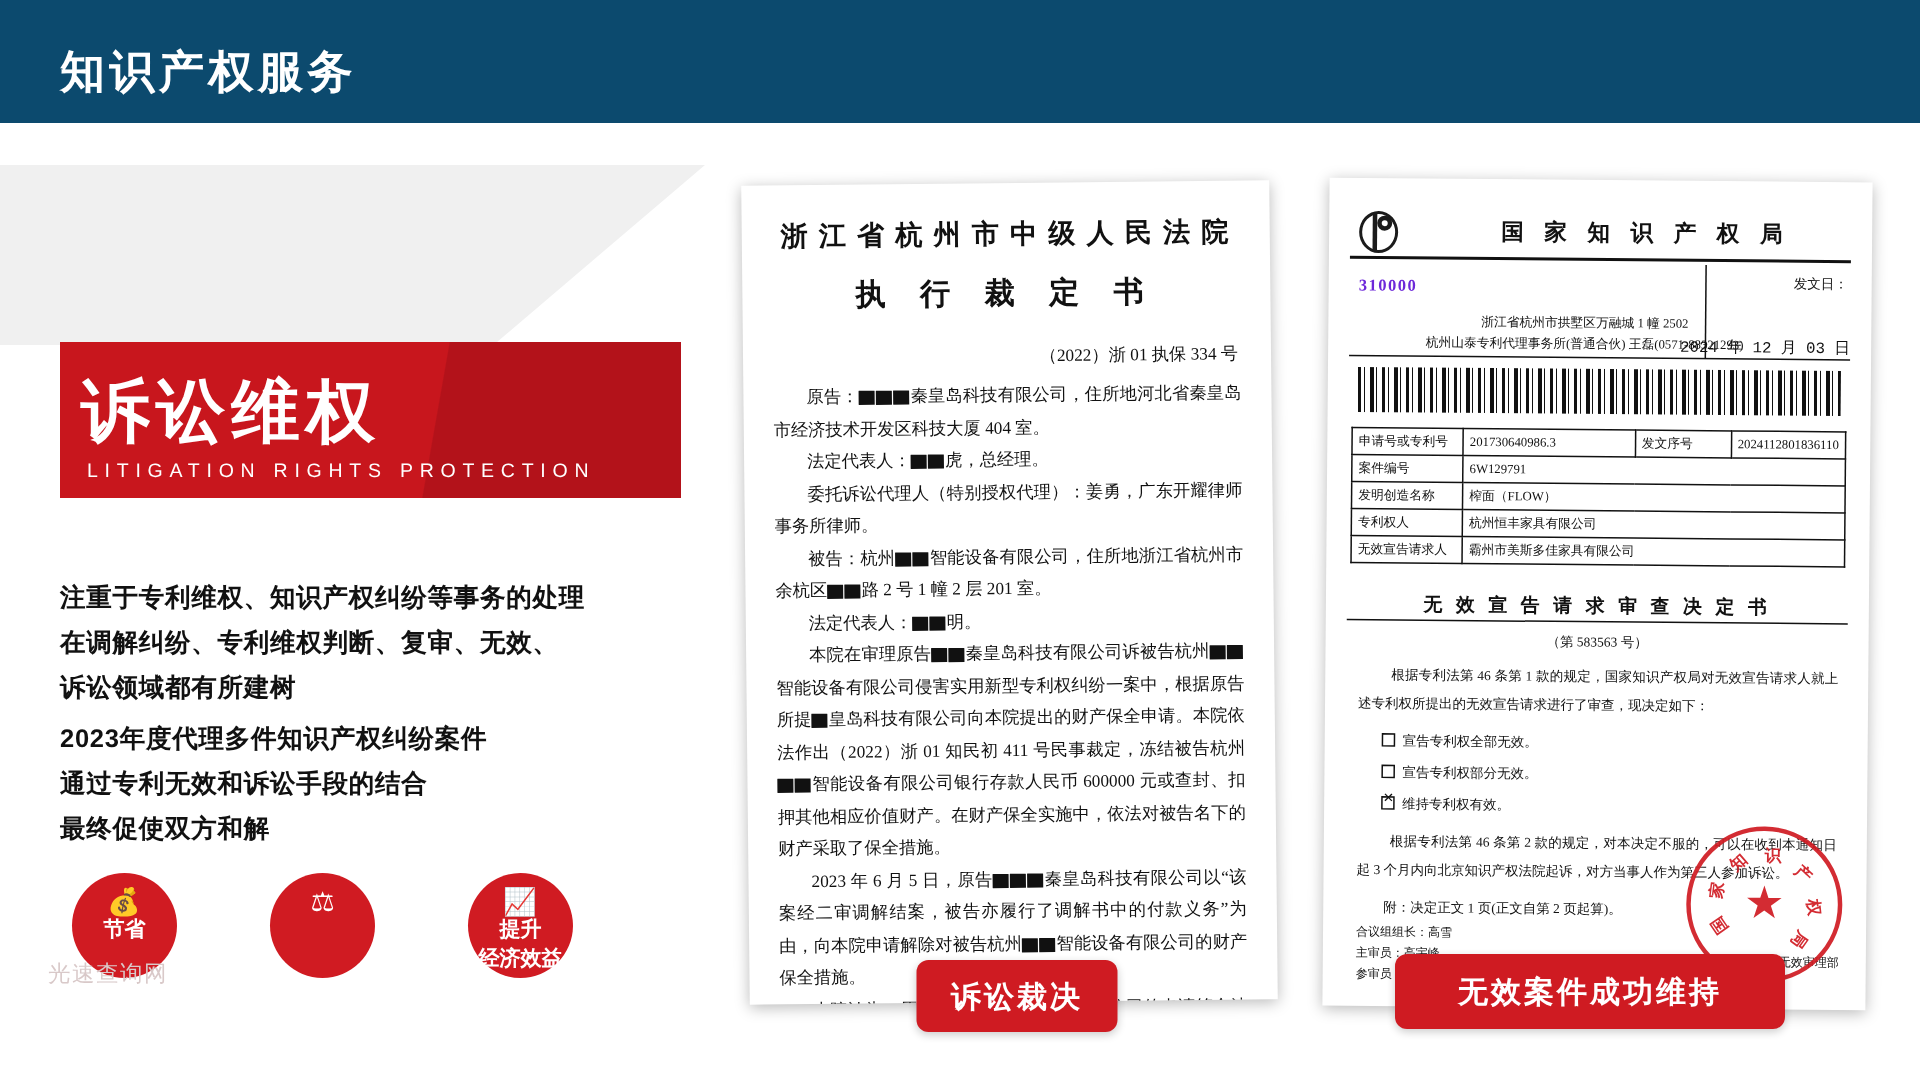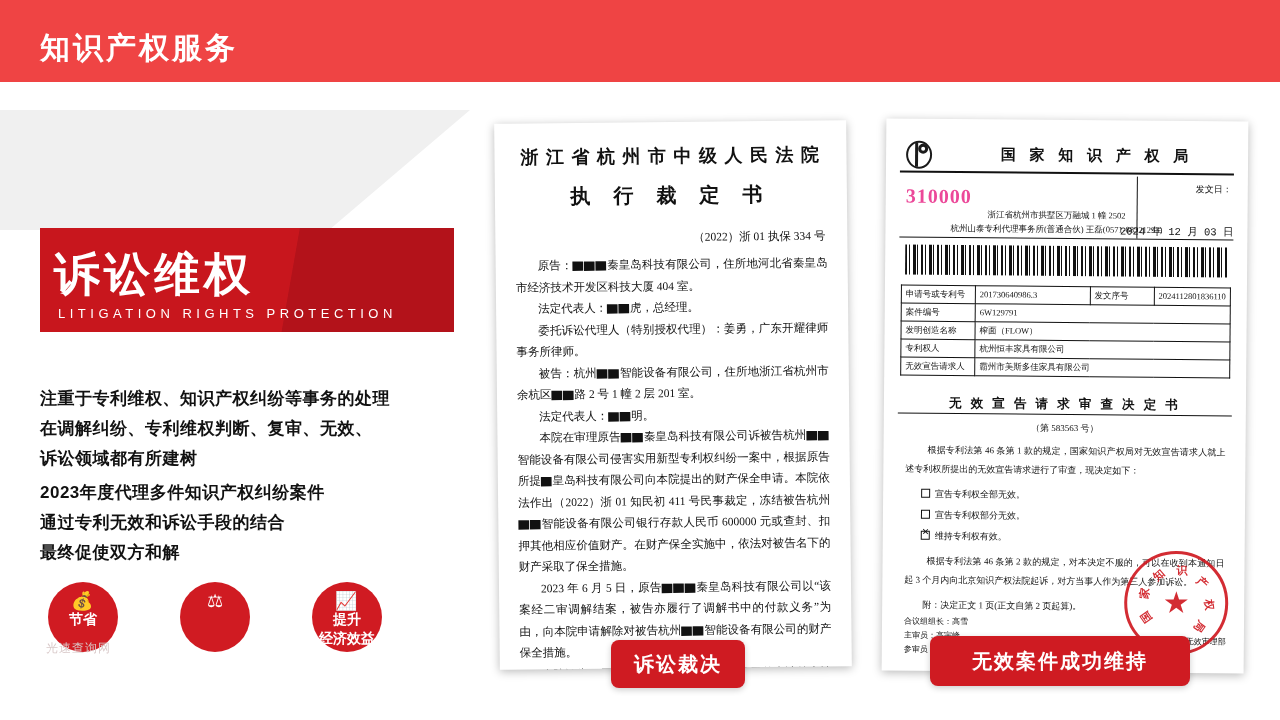--- a/index.html
+++ b/index.html
@@ -11,21 +11,21 @@
     background: #ffffff;
     overflow: hidden;
     position: relative;
   }
 
   
   .header {
     position: absolute;
     left: 0; top: 0;
     width: 1280px; height: 82px;
-    background: #ef4444;
+    background: #0c4a6e;
   }
   .header-title {
     position: absolute;
     left: 40px; top: 28px;
     color: #ffffff;
     font-size: 30px;
     font-weight: bold;
     letter-spacing: 3px;
   }
   .logo-wrap {
@@ -149,22 +149,22 @@
     left: -12px; top: 28px;
     width: 94px;
     text-align: center;
     font-size: 14px;
     font-weight: bold;
     line-height: 19px;
     color: #ffffff;
   }
   .ghost-text {
     position: absolute;
-    left: 46px; top: 640px;
-    font-size: 12px;
+    left: 32px; top: 640px;
+    font-size: 15px;
     color: #d9c9c9;
     letter-spacing: 1px;
   }
 
   
   .doc {
     position: absolute;
     background: #ffffff;
     box-shadow: 0 2px 10px rgba(0,0,0,0.28);
     overflow: hidden;
@@ -262,23 +262,23 @@
     color: #111;
   }
   .hrule {
     position: absolute;
     background: #111;
   }
   .d2-zip {
     position: absolute;
     left: 20px; top: 66px;
     font-family: "Liberation Serif", serif;
-    font-size: 20px;
-    font-weight: bold;
-    color: #ec4899;
+    font-size: 11px;
+    font-weight: bold;
+    color: #6d28d9;
     letter-spacing: 1px;
   }
   .d2-addr {
     position: absolute;
     left: 46px; top: 88px;
     width: 250px;
     text-align: center;
     font-family: "Liberation Serif", serif;
     font-size: 8.5px;
     line-height: 14px;

